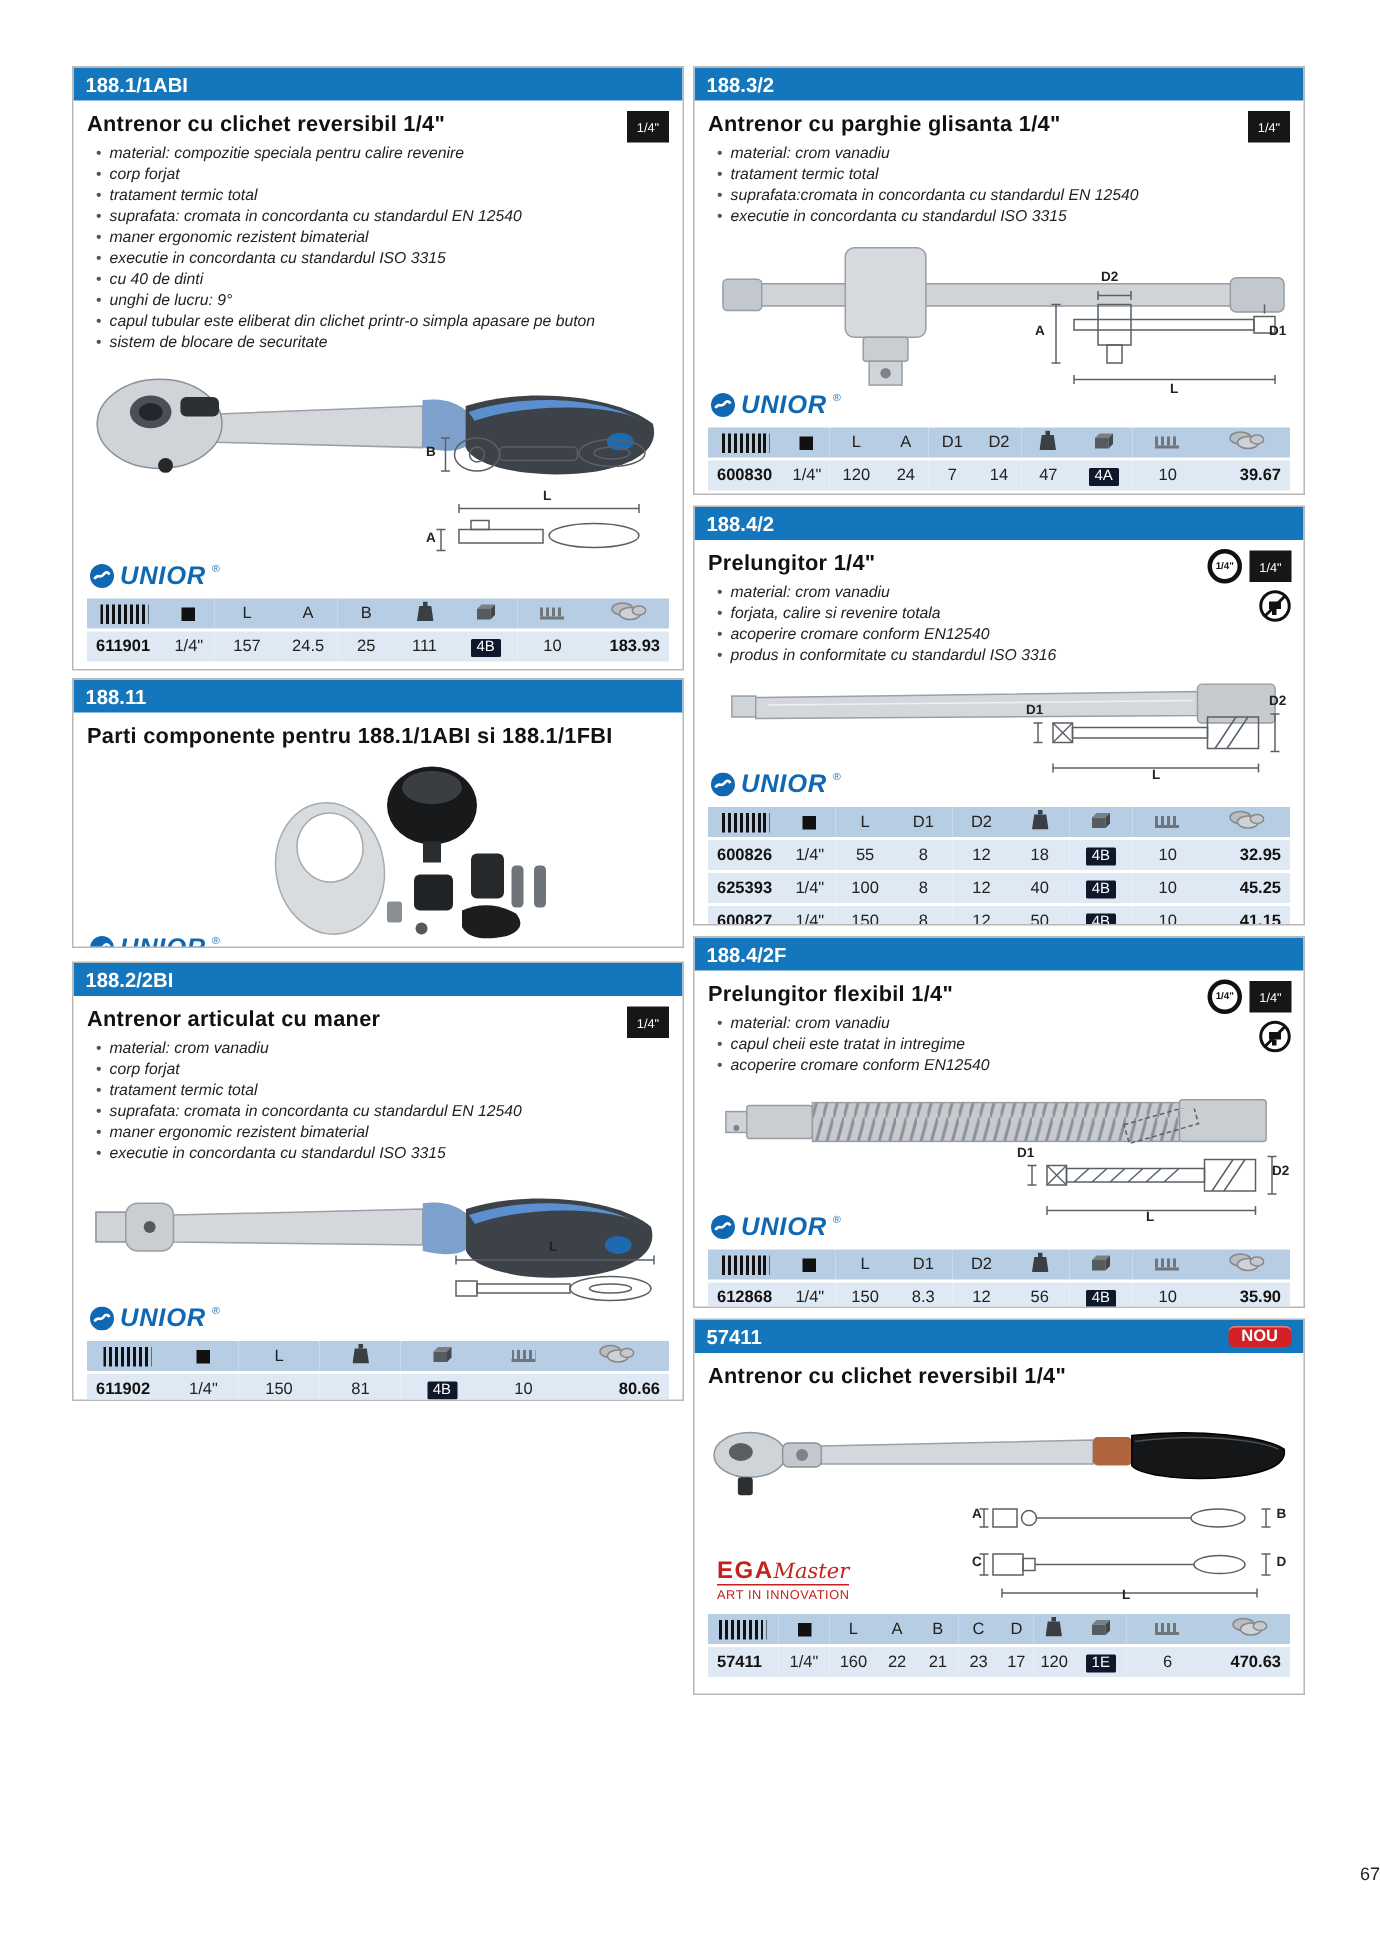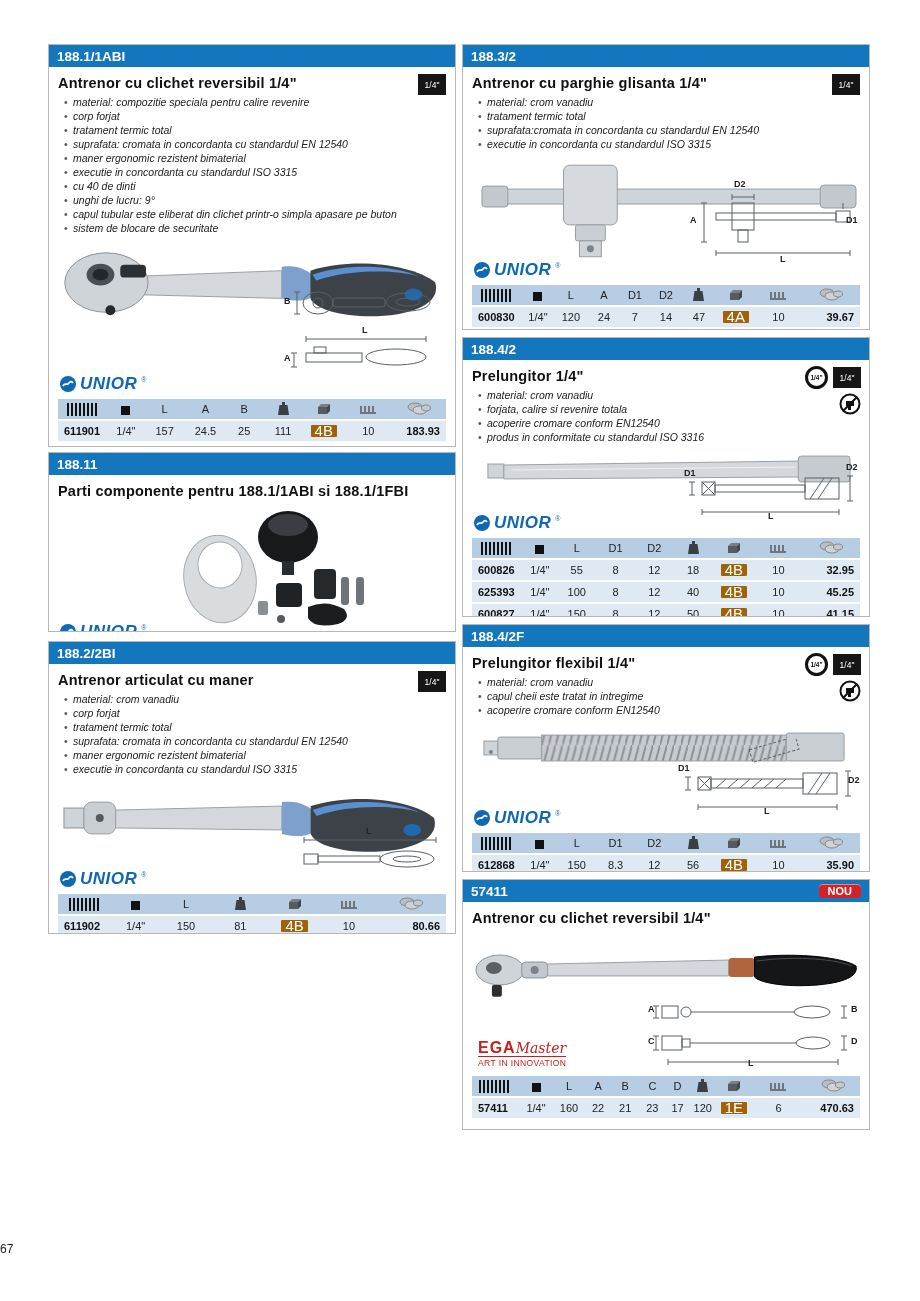--- a/index.html
+++ b/index.html
@@ -33,25 +33,25 @@
   .logo-ega{position:absolute;left:6px;bottom:4px}
   .ega-top{line-height:15px}
   .ega-bold{color:#c5201c;font-weight:bold;font-size:16px;letter-spacing:1px}
   .ega-script{color:#c5201c;font-family:"DejaVu Serif",serif;font-style:italic;font-size:14px}
   .ega-sub{color:#c5201c;font-size:8.5px;font-weight:normal;letter-spacing:.4px;border-top:1.5px solid #c5201c;padding-top:1px}
   table.spec{width:100%;border-collapse:separate;border-spacing:0 2px;table-layout:fixed;margin:2px 0 3px}
   .spec th{background:#b7cde3;height:20px;font-size:11px;font-weight:normal;text-align:center;vertical-align:middle;color:#222}
   .spec td{background:#dfe9f4;height:20px;font-size:11px;text-align:center;vertical-align:middle;color:#222}
   .spec .sku{text-align:left;padding-left:6px;font-weight:bold;color:#111}
   .spec .price{text-align:right;padding-right:6px;font-weight:bold;color:#111}
-  .badge-gray{display:inline-block;background:#a16207;color:#fff;font-size:15px;line-height:12px;padding:0 4px;border-radius:1px}
+  .badge-gray{display:inline-block;background:#0f172a;color:#fff;font-size:10px;line-height:12px;padding:0 4px;border-radius:1px}
   .ic-bar{display:inline-block;width:32px;height:13px;background:repeating-linear-gradient(90deg,#111 0 2px,transparent 2px 4px);vertical-align:middle}
   .ic-sq{display:inline-block;width:9px;height:9px;background:#111;vertical-align:middle}
   .ic-pack{display:inline-block;width:16px;height:8px;background:repeating-linear-gradient(90deg,#70757a 0 2px,transparent 2px 4px);border-bottom:2px solid #70757a;vertical-align:middle}
-  .page-num{position:absolute;left:0;width:920px;top:1242px;text-align:left;font-size:12px;color:#222}
+  .page-num{position:absolute;left:0;width:920px;top:1242px;text-align:right;font-size:12px;color:#222}
 </style>
 </head>
 <body>
 
 <div class="col col-left">
 
   <div class="card mb5" style="height:403px">
     <div class="card-header">
       <span>188.1/1ABI</span>
     </div>

